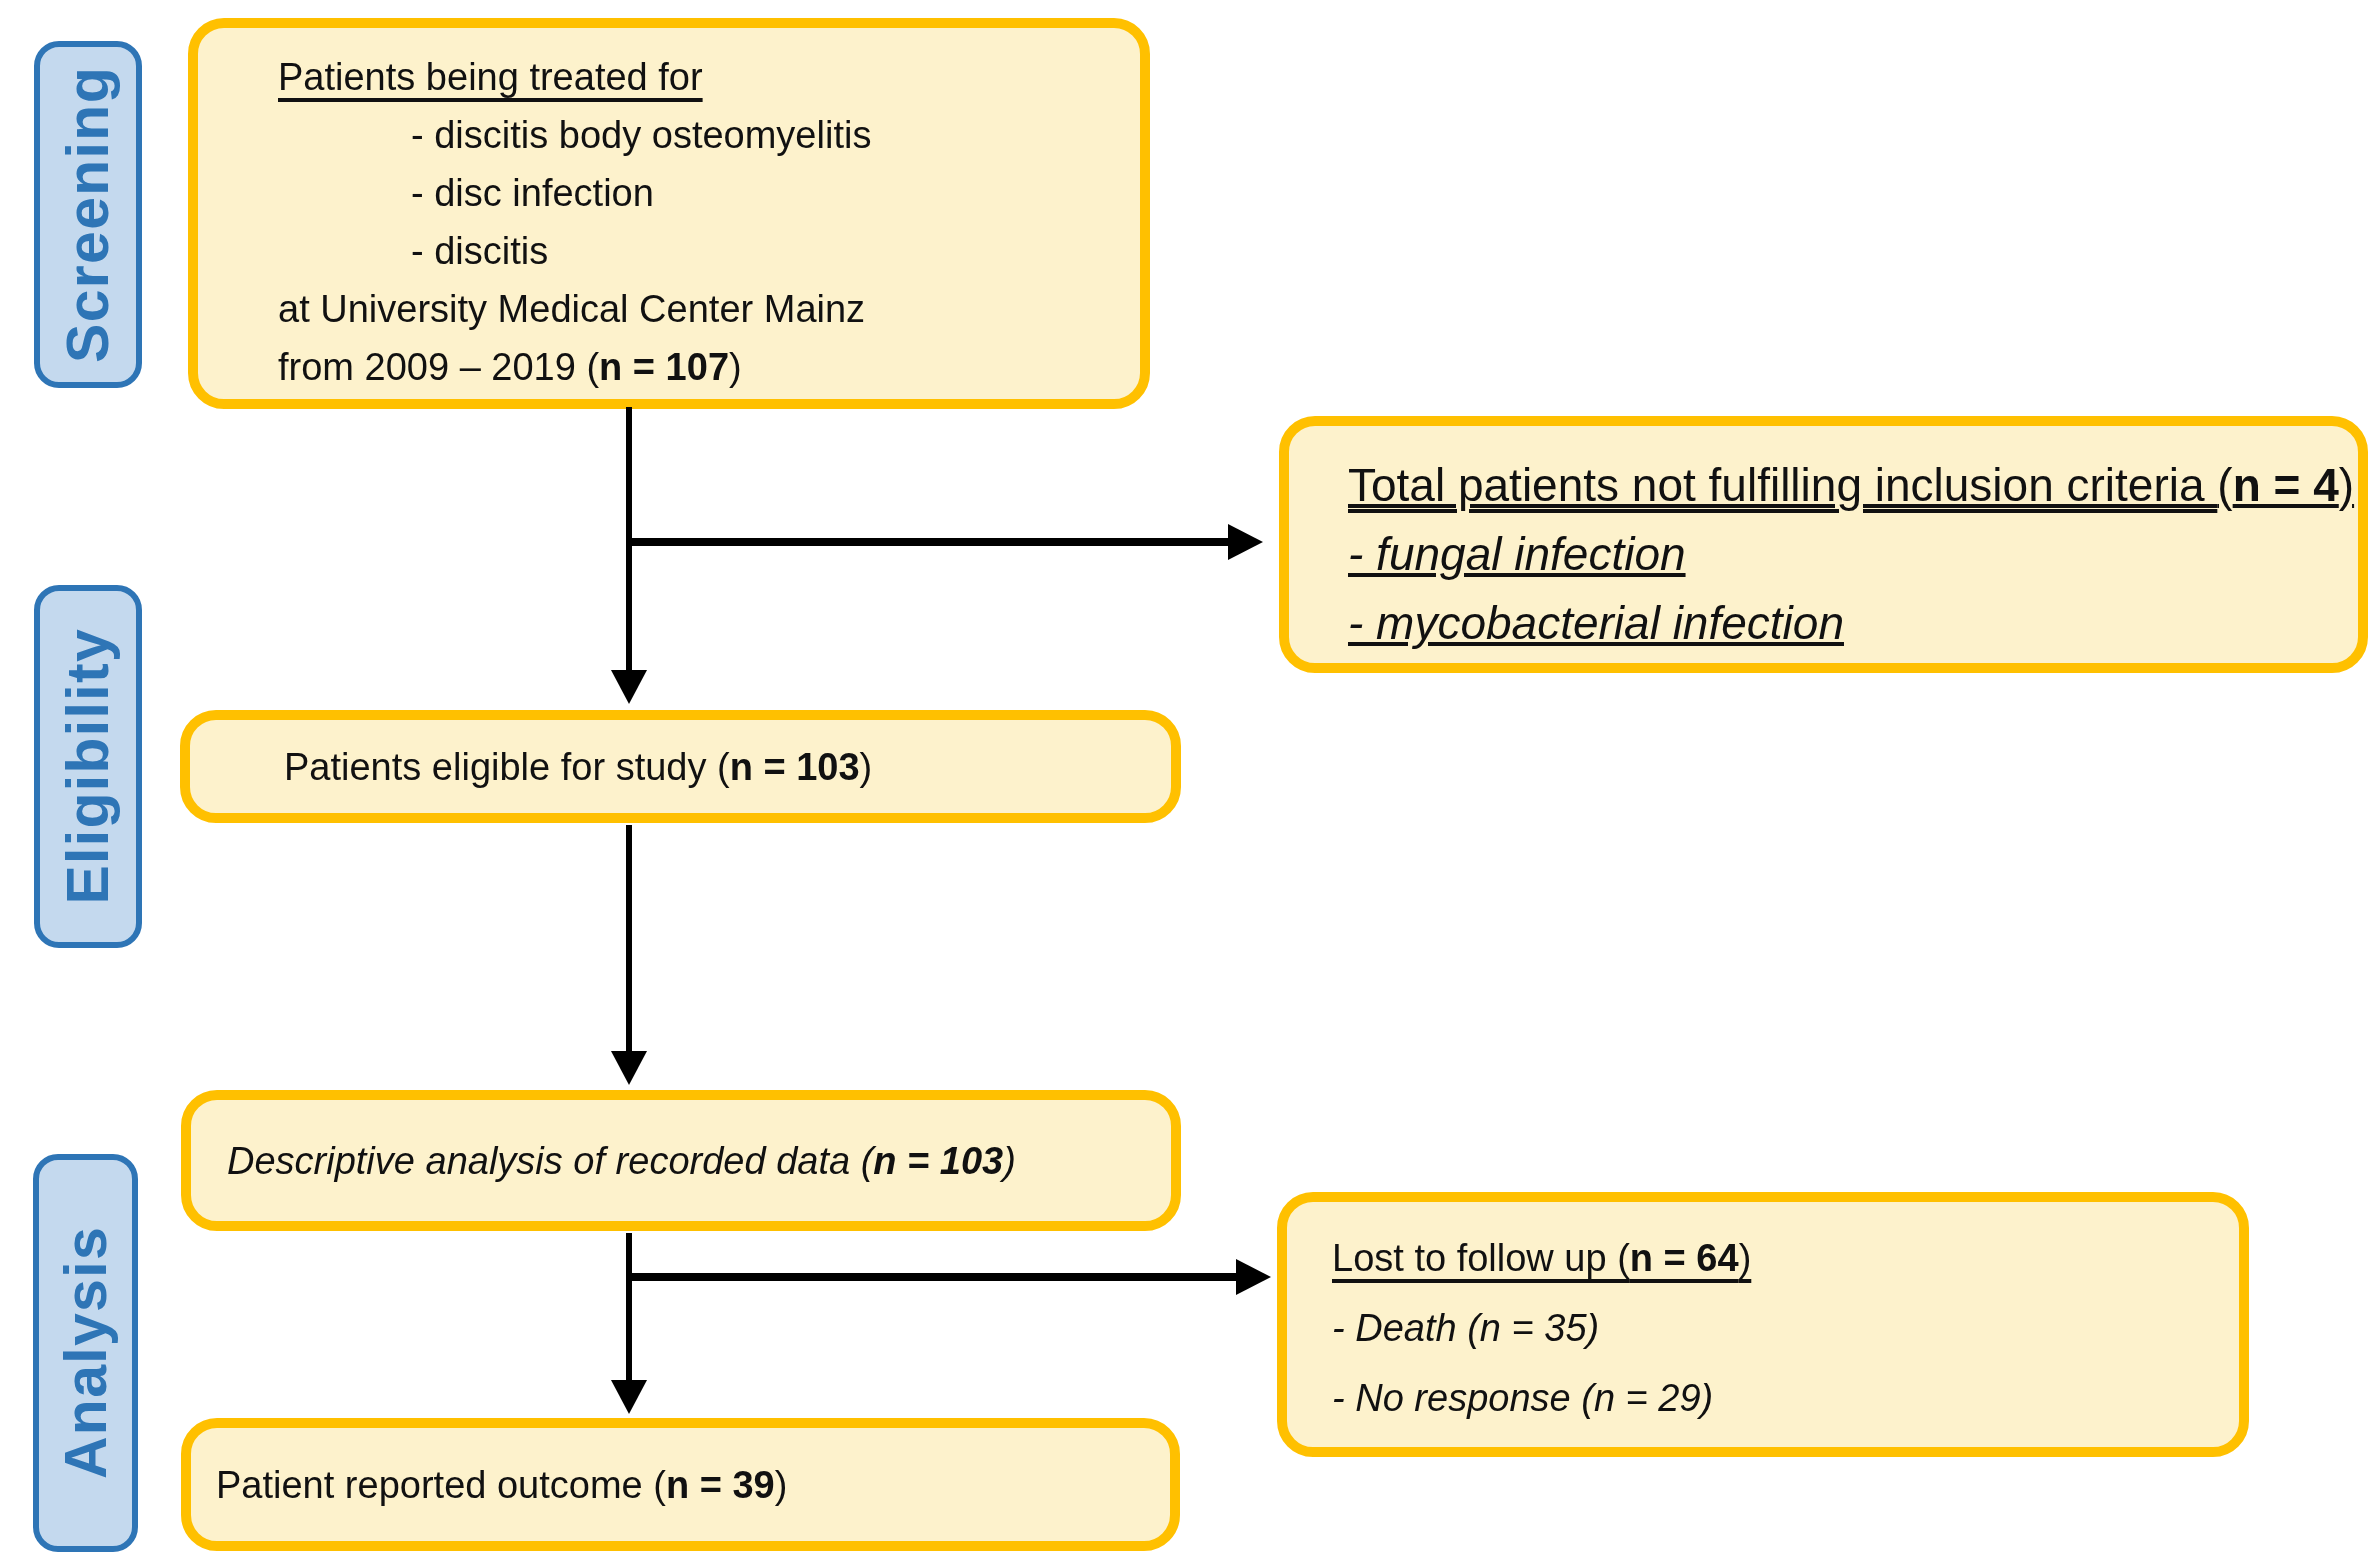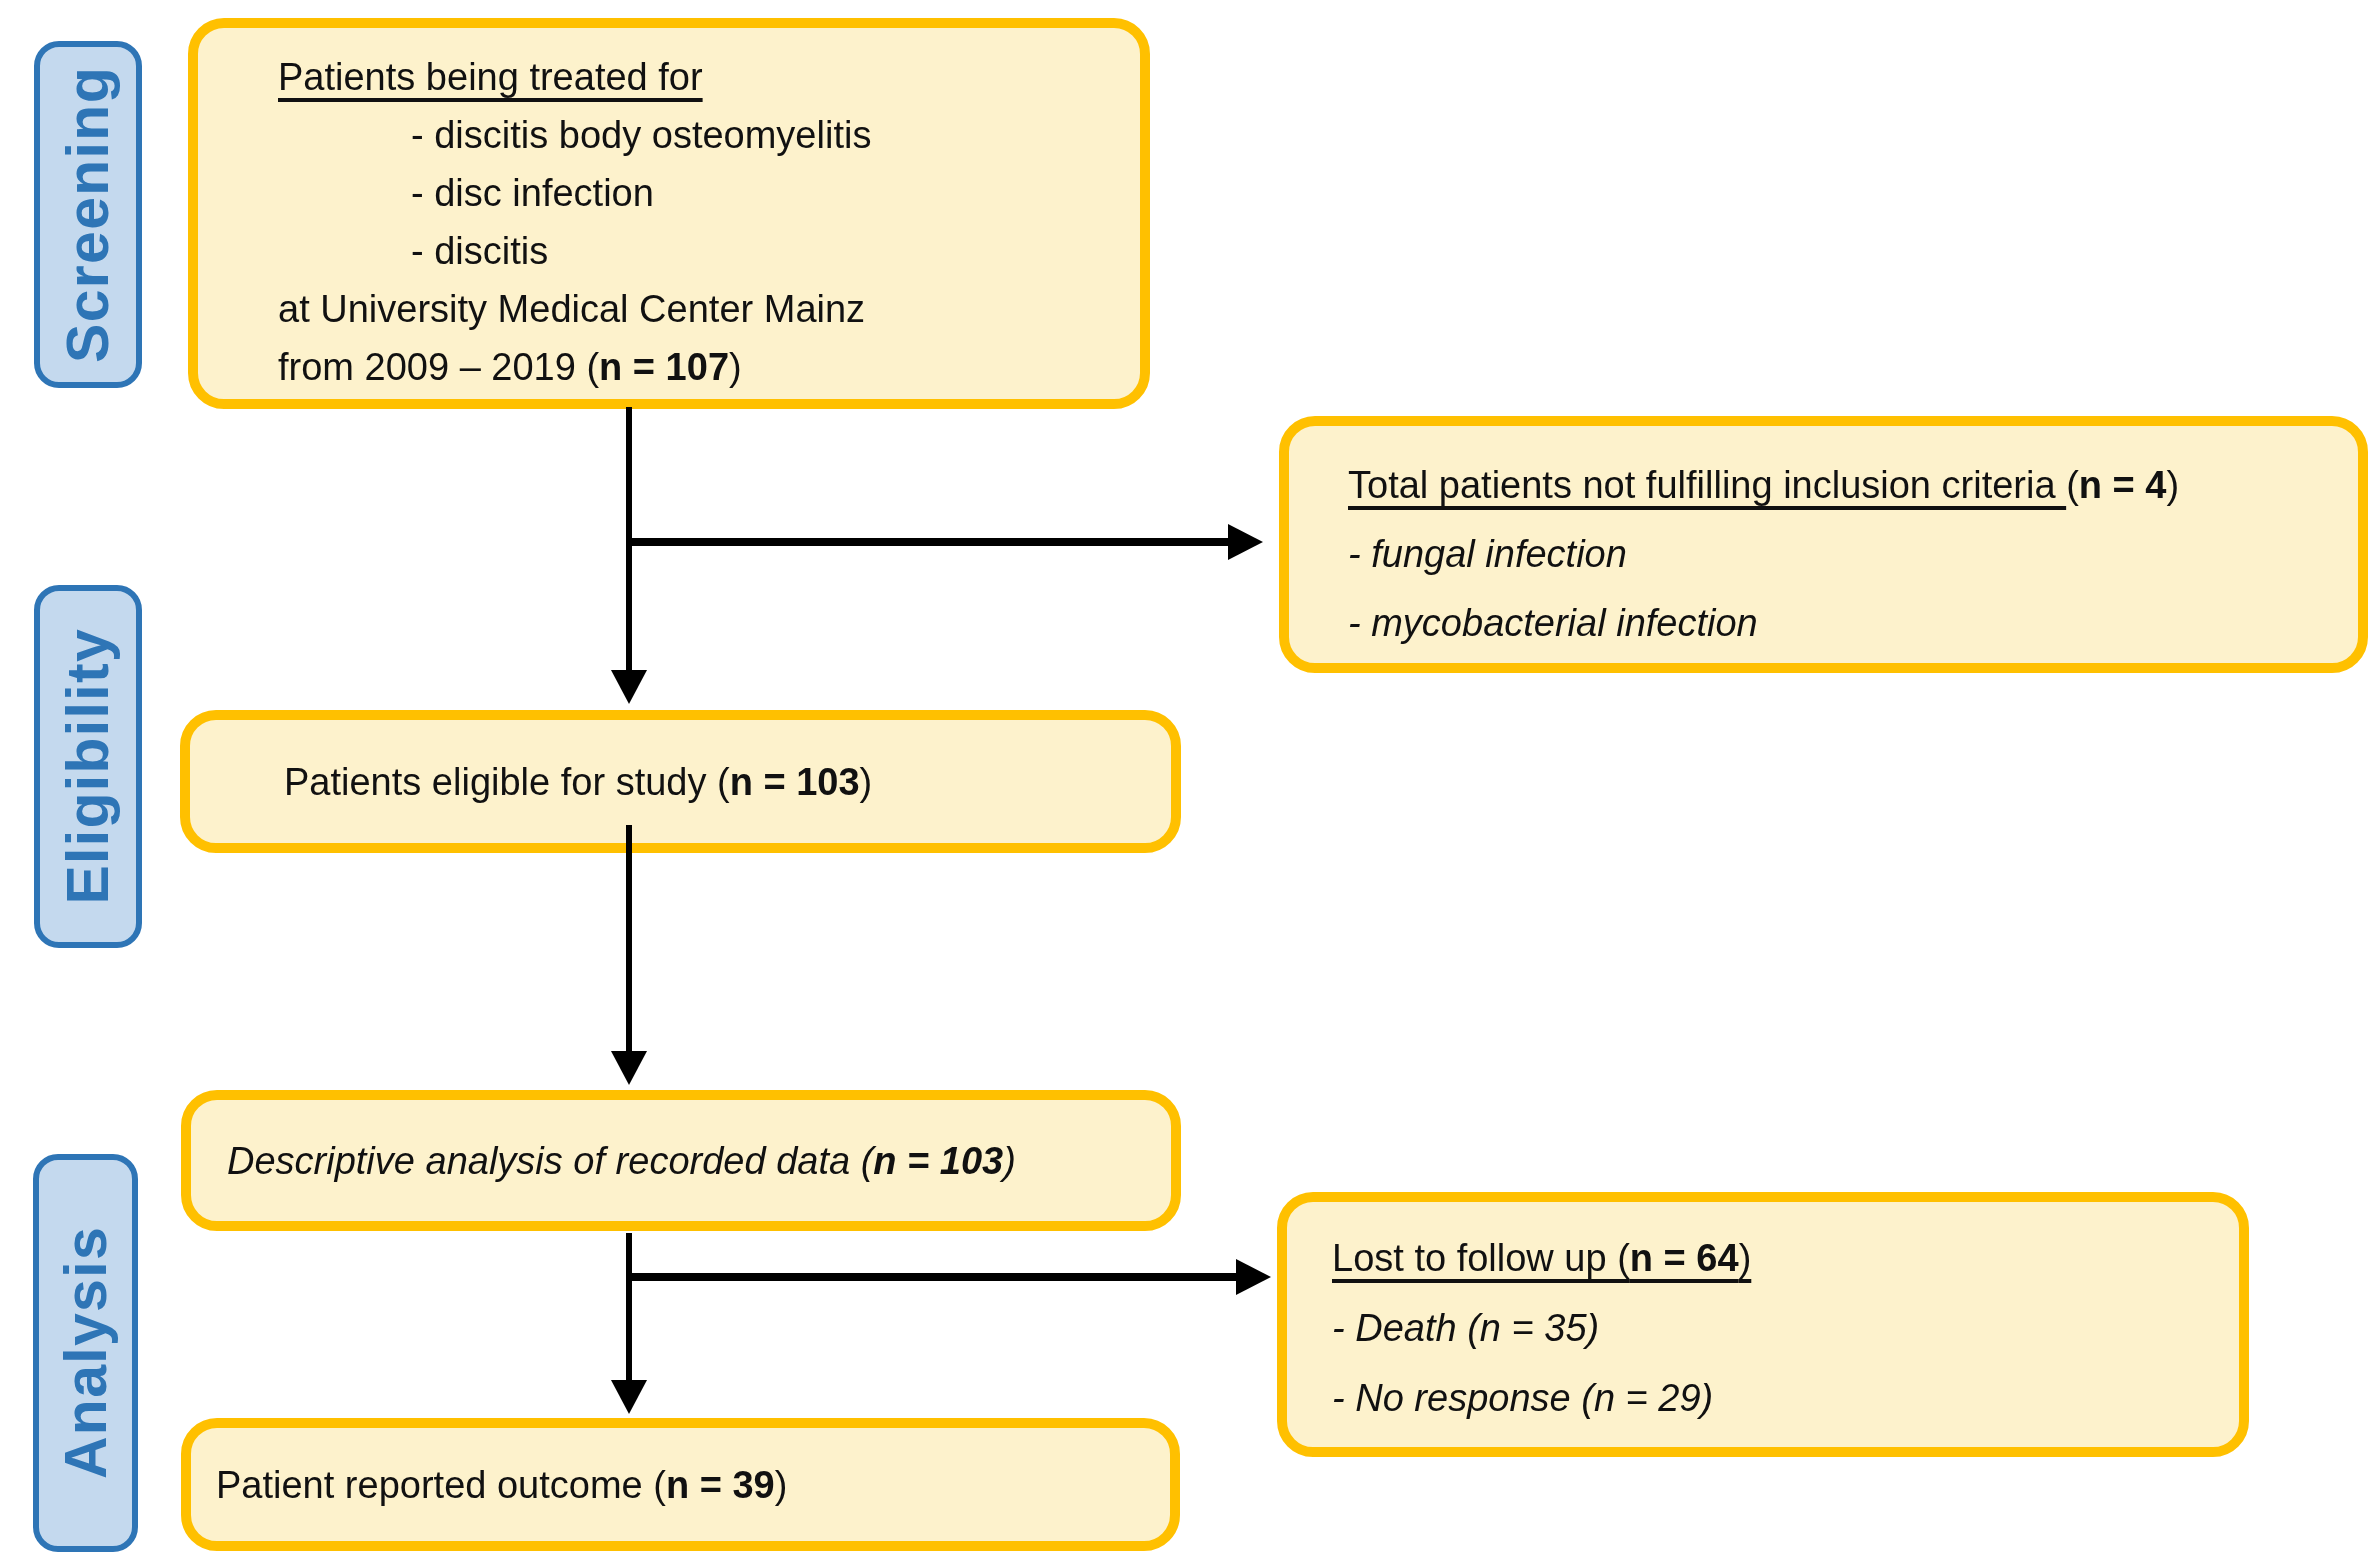--- a/index.html
+++ b/index.html
@@ -50,22 +50,22 @@
   .ybox {
     position: absolute;
     box-sizing: border-box;
     border: 10px solid var(--box-border);
     background: var(--box-fill);
     border-radius: 36px;
     font-size: 38px;
     line-height: 58px;
   }
   #box-source   { left: 188px;  top: 17.5px;   width: 962px; height: 391px; padding: 20px 19px 0 80px; }
-  #box-excluded { left: 1279px; top: 416px;  width: 1089px; height: 257px; padding: 25px 12.5px 0 59px; font-size: 38px; line-height: 69px; }
-  #box-eligible { left: 180px;  top: 710px; width: 1001px; height: 143px; display: flex; align-items: center; padding-left: 94px; }
+  #box-excluded { left: 1279px; top: 416px;  width: 1089px; height: 257px; padding: 25px 12.5px 0 59px; font-size: 46px; line-height: 69px; text-decoration: underline; }
+  #box-eligible { left: 180px;  top: 710px; width: 1001px; height: 113px; display: flex; align-items: center; padding-left: 94px; }
   #box-analysis { left: 181px;  top: 1090px; width: 1000px; height: 141px; display: flex; align-items: center; padding-left: 36px; font-style: italic; }
   #box-lost     { left: 1277px; top: 1192px; width: 972px; height: 265px; padding: 21px 12.5px 0 45px; line-height: 70px; }
   #box-outcome  { left: 181px;  top: 1418px; width: 999px; height: 133px; display: flex; align-items: center; padding-left: 25px; }
 
   .line { white-space: nowrap; }
   .indent { padding-left: 133px; }
   .u {
     text-decoration: underline;
     text-decoration-thickness: 3.8px;
     text-underline-offset: 8.1px;

